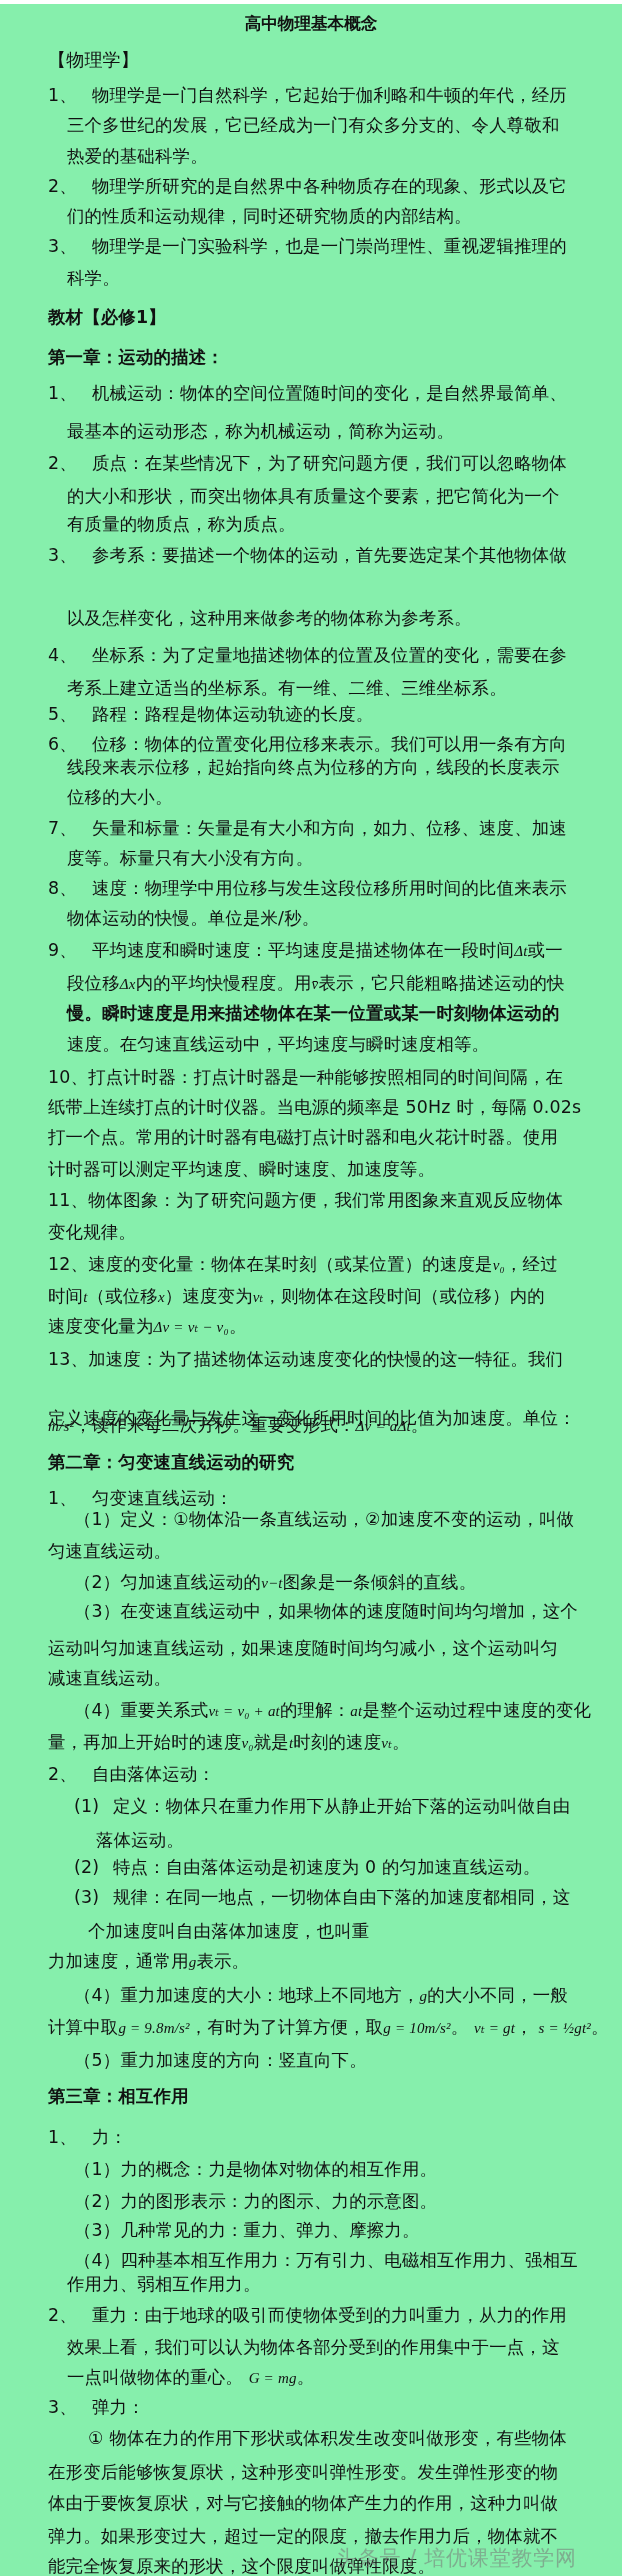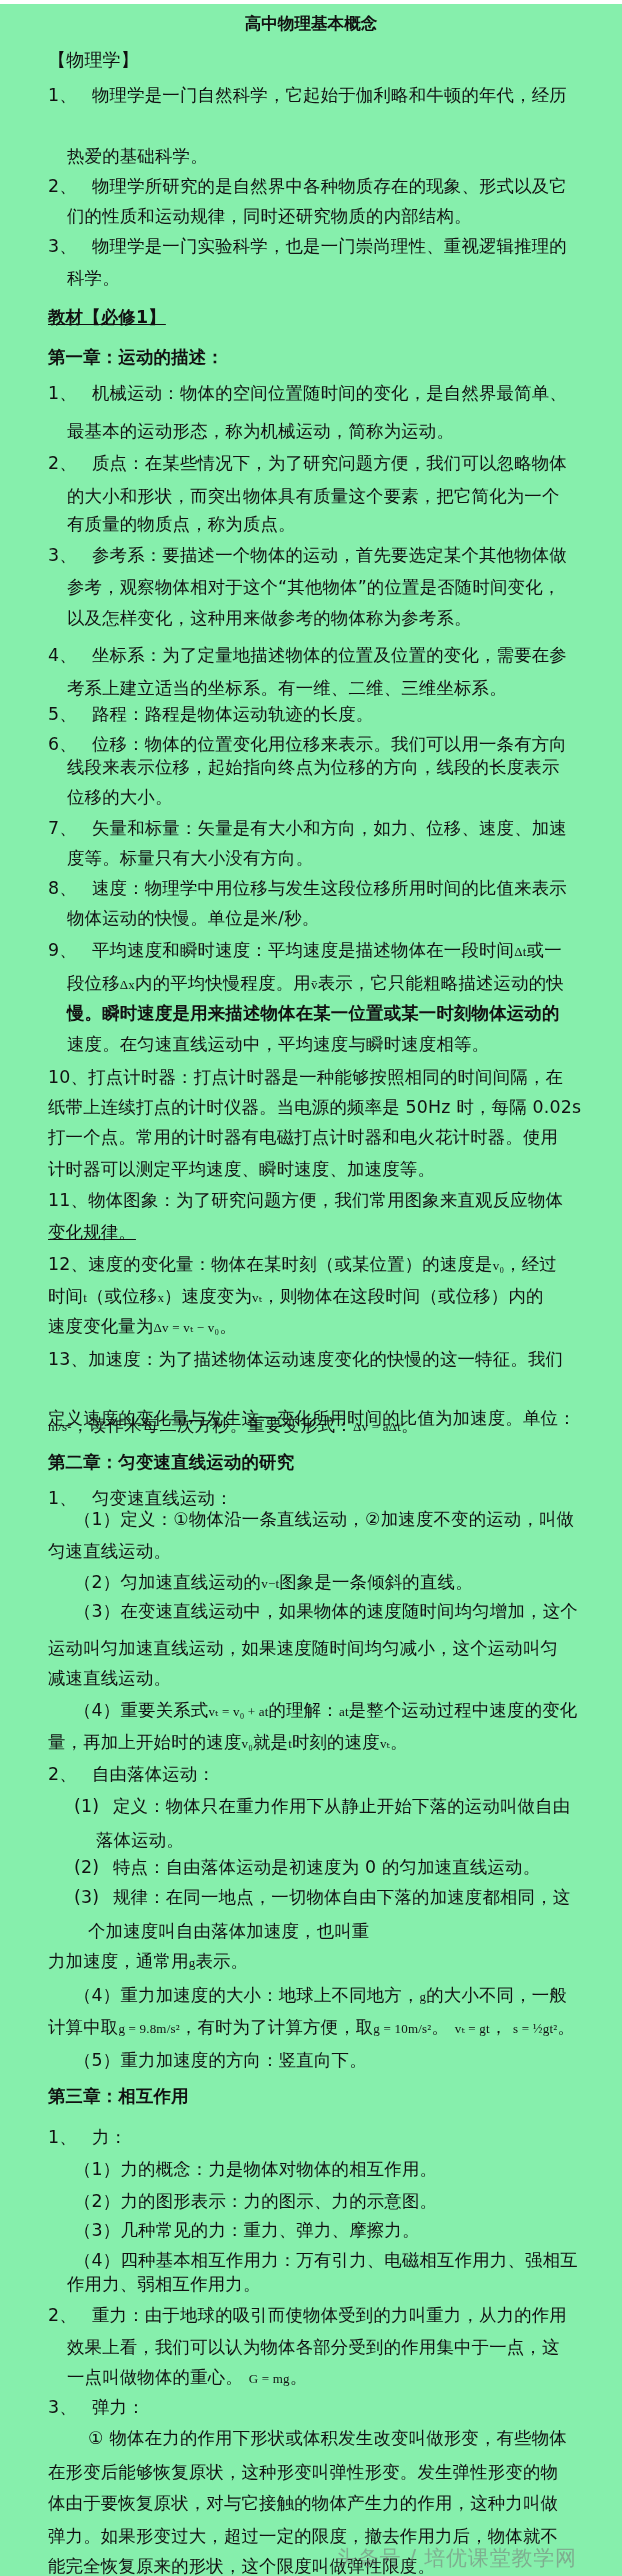--- a/index.html
+++ b/index.html
@@ -6,55 +6,55 @@
   body { width: 622px; height: 2576px; position: relative; overflow: hidden;
          font-family: "DejaVu Sans", "Liberation Sans", sans-serif; color: #111; }
   .page { position: absolute; left: 0; top: 4px; width: 622px; height: 2576px; background: #86efac; }
   .t { position: absolute; left: 48px; white-space: nowrap; font-size: 17.4px; line-height: 23px; letter-spacing: 0.2px; }
   .title { position: absolute; top: 9px; left: 0; width: 622px; text-align: center; font-size: 16.6px; font-weight: bold; }
   .h { font-weight: bold; font-size: 17.4px; }
   .num { display: inline-block; width: 44px; }
   .ind { left: 67px; }
   .ind2 { left: 74px; }
   .ind3 { left: 88px; }
-  .f { font-family: "Liberation Serif", "DejaVu Serif", serif; font-size: 13px; }
+  .f { font-family: "Liberation Serif", "DejaVu Serif", serif; font-style: italic; font-size: 15px; }
   .watermark { position: absolute; left: 336px; top: 2540px; font-size: 21px; color: rgba(120,120,120,0.55);
                letter-spacing: 0.8px; white-space: nowrap; }
 </style>
 </head>
 <body>
 
 <div class="page">
 
   <div class="title">高中物理基本概念</div>
 
   <div class="t" style="top:44px;font-size:18px;">【物理学】</div>
 
   <div class="t" style="top:80px;"><span class="num">1、</span><span>物理学是一门自然科学，它起始于伽利略和牛顿的年代，经历</span></div>
+  <div class="t ind" style="top:110px;">三个多世纪的发展，它已经成为一门有众多分支的、令人尊敬和</div>
   <div class="t ind" style="top:141px;">热爱的基础科学。</div>
 
   <div class="t" style="top:171px;"><span class="num">2、</span><span>物理学所研究的是自然界中各种物质存在的现象、形式以及它</span></div>
   <div class="t ind" style="top:201px;">们的性质和运动规律，同时还研究物质的内部结构。</div>
 
   <div class="t" style="top:231px;"><span class="num">3、</span><span>物理学是一门实验科学，也是一门崇尚理性、重视逻辑推理的</span></div>
   <div class="t ind" style="top:263px;">科学。</div>
 
-  <div class="t h" style="top:302px;text-decoration:underline;">教材【必修1】</div>
+  <div class="t h" style="top:302px;">教材【必修1】</div>
 
   <div class="t h" style="top:342px;">第一章：运动的描述：</div>
 
   <div class="t" style="top:378px;"><span class="num">1、</span><span>机械运动：物体的空间位置随时间的变化，是自然界最简单、</span></div>
   <div class="t ind" style="top:416px;">最基本的运动形态，称为机械运动，简称为运动。</div>
 
   <div class="t" style="top:448px;"><span class="num">2、</span><span>质点：在某些情况下，为了研究问题方便，我们可以忽略物体</span></div>
   <div class="t ind" style="top:481px;">的大小和形状，而突出物体具有质量这个要素，把它简化为一个</div>
   <div class="t ind" style="top:509px;">有质量的物质点，称为质点。</div>
 
   <div class="t" style="top:540px;"><span class="num">3、</span><span>参考系：要描述一个物体的运动，首先要选定某个其他物体做</span></div>
-  <div class="t ind" style="top:572px;">参考，观察物体相对于这个“其他物体”的位置是否随时间变化，</div>
   <div class="t ind" style="top:603px;">以及怎样变化，这种用来做参考的物体称为参考系。</div>
 
   <div class="t" style="top:640px;"><span class="num">4、</span><span>坐标系：为了定量地描述物体的位置及位置的变化，需要在参</span></div>
   <div class="t ind" style="top:673px;">考系上建立适当的坐标系。有一维、二维、三维坐标系。</div>
 
   <div class="t" style="top:699px;"><span class="num">5、</span><span>路程：路程是物体运动轨迹的长度。</span></div>
 
   <div class="t" style="top:729px;"><span class="num">6、</span><span>位移：物体的位置变化用位移来表示。我们可以用一条有方向</span></div>
   <div class="t ind" style="top:752px;">线段来表示位移，起始指向终点为位移的方向，线段的长度表示</div>
   <div class="t ind" style="top:782px;">位移的大小。</div>
@@ -69,21 +69,21 @@
   <div class="t ind" style="top:968px;"><span>段位移</span><span class="f">Δx</span><span>内的平均快慢程度。用</span><span class="f">v̄</span><span>表示，它只能粗略描述运动的快</span></div>
   <div class="t ind" style="top:998px;font-weight:bold;">慢。瞬时速度是用来描述物体在某一位置或某一时刻物体运动的</div>
   <div class="t ind" style="top:1029px;">速度。在匀速直线运动中，平均速度与瞬时速度相等。</div>
 
   <div class="t" style="top:1062px;"><span>10、</span><span>打点计时器：打点计时器是一种能够按照相同的时间间隔，在</span></div>
   <div class="t" style="top:1092px;">纸带上连续打点的计时仪器。当电源的频率是 50Hz 时，每隔 0.02s</div>
   <div class="t" style="top:1122px;">打一个点。常用的计时器有电磁打点计时器和电火花计时器。使用</div>
   <div class="t" style="top:1154px;">计时器可以测定平均速度、瞬时速度、加速度等。</div>
 
   <div class="t" style="top:1185px;"><span>11、</span><span>物体图象：为了研究问题方便，我们常用图象来直观反应物体</span></div>
-  <div class="t" style="top:1217px;text-decoration:underline;">变化规律。</div>
+  <div class="t" style="top:1217px;">变化规律。</div>
 
   <div class="t" style="top:1249px;"><span>12、</span><span>速度的变化量：物体在某时刻（或某位置）的速度是</span><span class="f">v₀</span><span>，经过</span></div>
   <div class="t" style="top:1281px;"><span>时间</span><span class="f">t</span><span>（或位移</span><span class="f">x</span><span>）速度变为</span><span class="f">vₜ</span><span>，则物体在这段时间（或位移）内的</span></div>
   <div class="t" style="top:1311px;"><span>速度变化量为</span><span class="f">Δv = vₜ − v₀</span><span>。</span></div>
 
   <div class="t" style="top:1344px;"><span>13、</span><span>加速度：为了描述物体运动速度变化的快慢的这一特征。我们</span></div>
   <div class="t" style="top:1376px;margin-top:27px;">定义速度的变化量与发生这一变化所用时间的比值为加速度。单位：</div>
   <div class="t" style="top:1410px;"><span class="f">m/s²</span><span>，读作米每二次方秒。重要变形式：</span><span class="f">Δv = aΔt</span><span>。</span></div>
 
   <div class="t h" style="top:1447px;">第二章：匀变速直线运动的研究</div>

